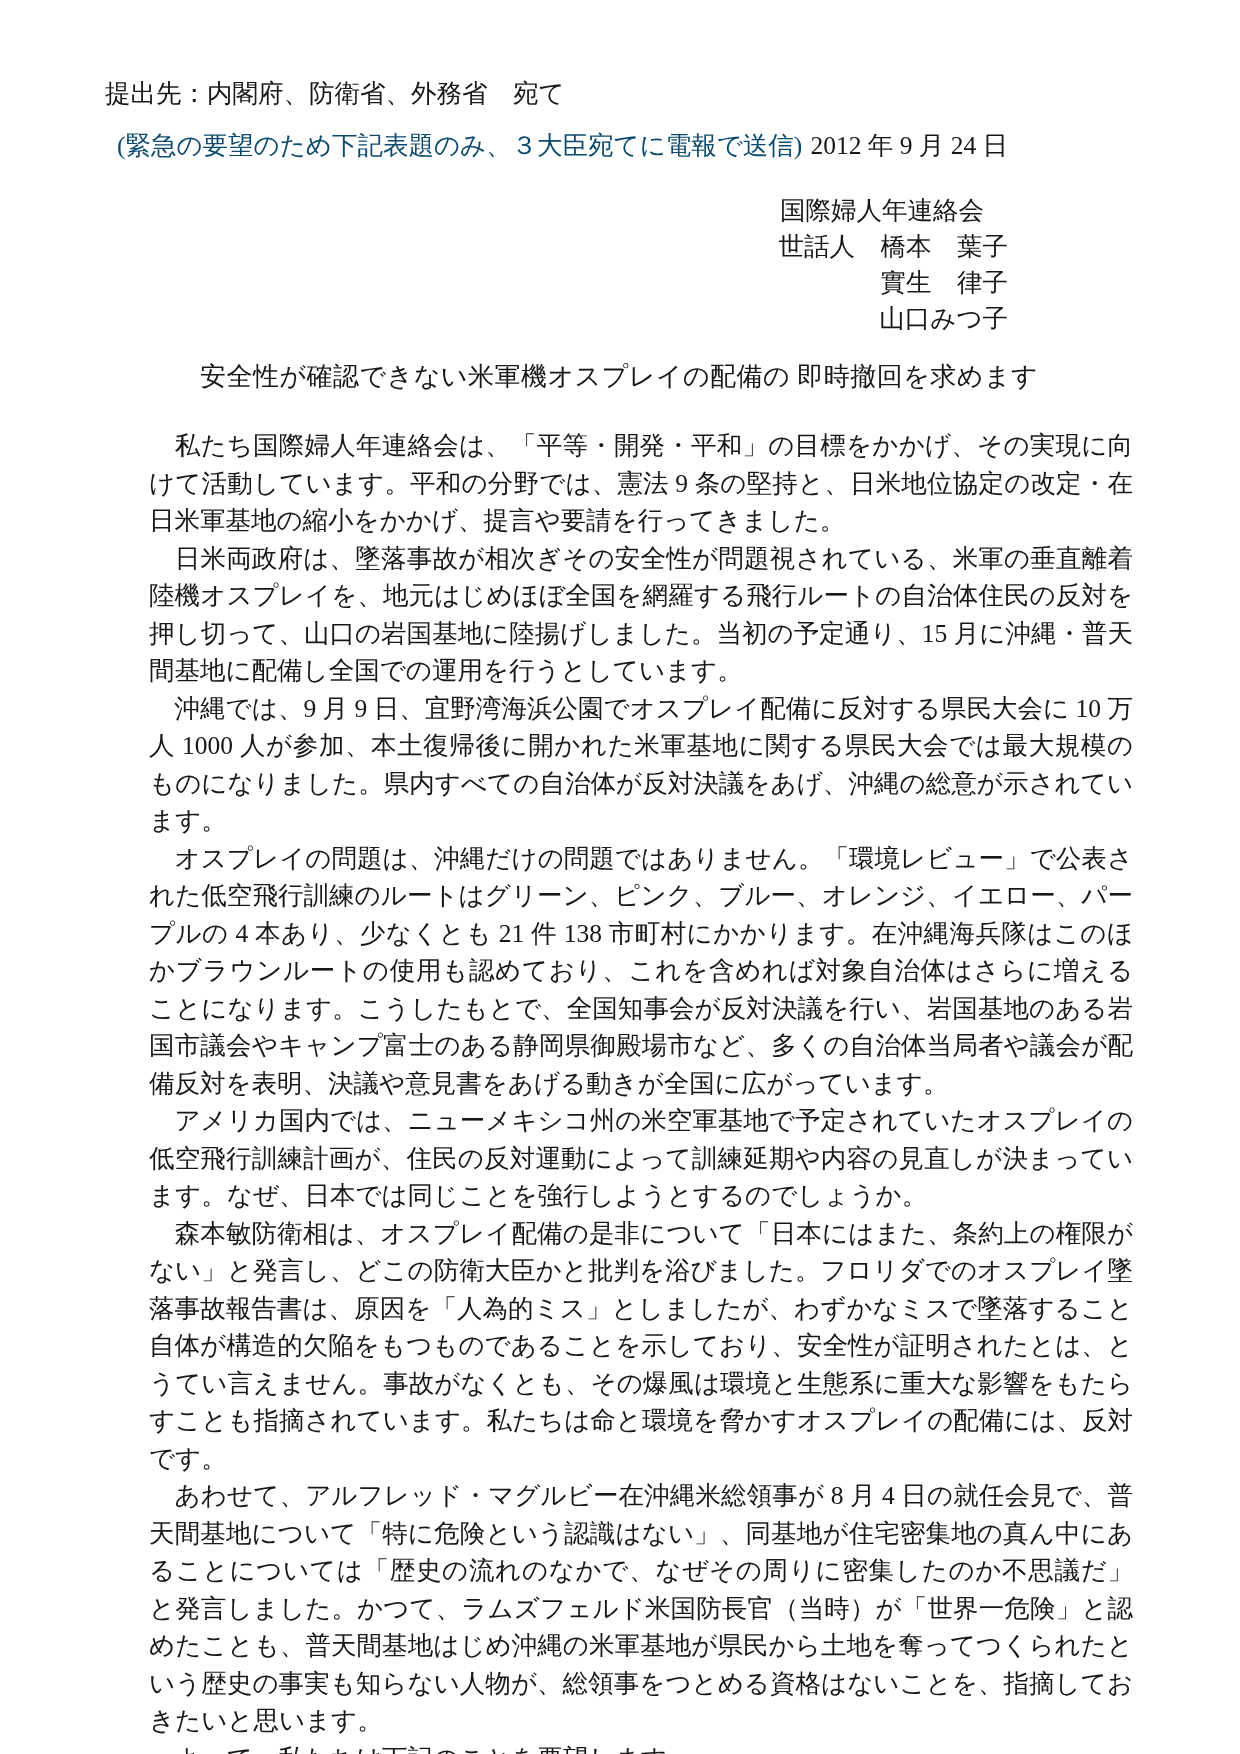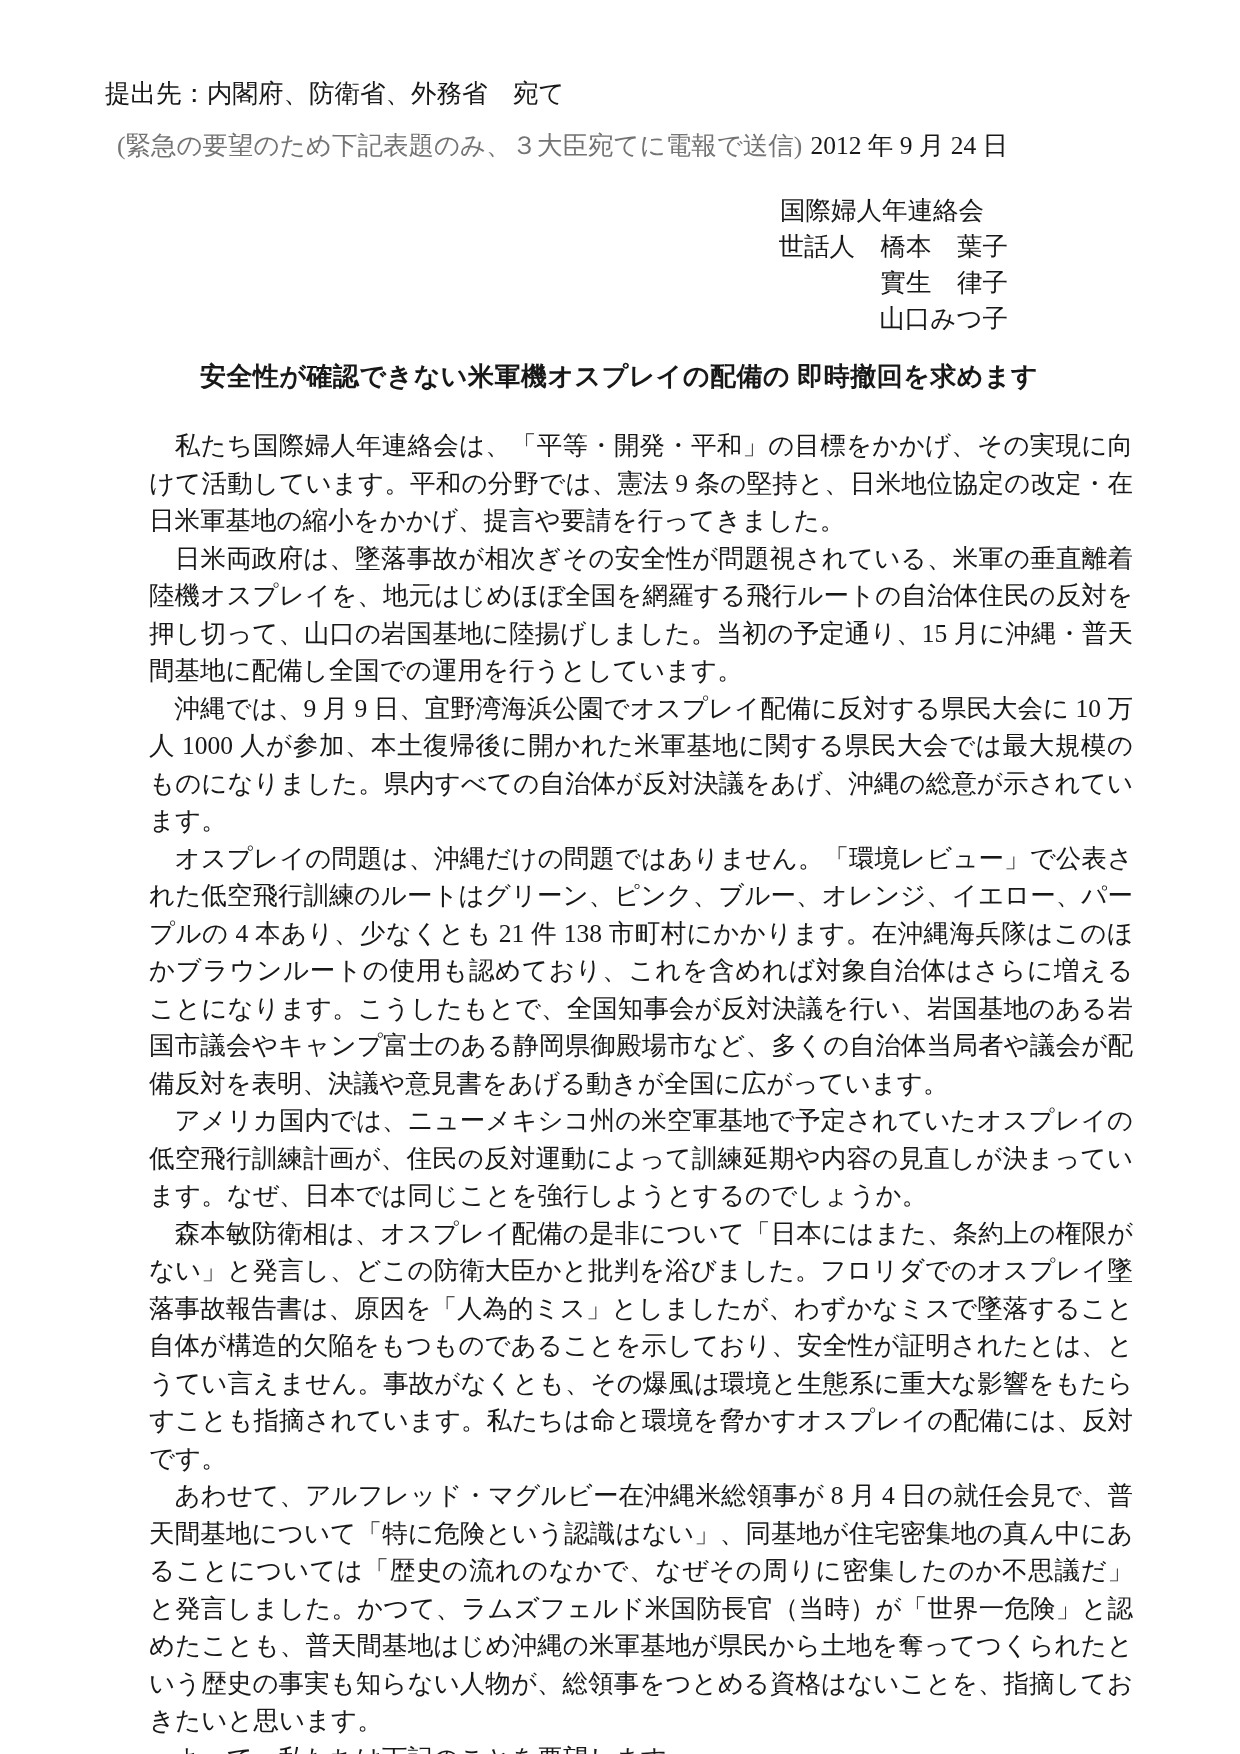--- a/index.html
+++ b/index.html
@@ -22,40 +22,40 @@
   }
   .header-row {
     display: flex;
     justify-content: space-between;
     align-items: flex-start;
     margin-top: 14px;
     font-size: 25.5px;
     line-height: 38px;
   }
   .urgent-note {
-    color: #737373;
+    color: #0c4a6e;
     padding-left: 12px;
   }
   .date {
     padding-right: 125px;
     white-space: nowrap;
   }
   .signature-block {
     margin-top: 12px;
     text-align: right;
     font-size: 25.5px;
     line-height: 36px;
     padding-right: 125px;
   }
   .org-line { margin-right: 24px; margin-top: 28px; }
   .doc-title {
     margin-top: 22px;
     text-align: center;
     font-size: 26px;
-    font-weight: bold;
+    font-weight: normal;
     line-height: 36px;
     letter-spacing: 0.5px;
   }
   .body-text { margin-top: 32px; }
   .body-text p {
     font-size: 25.5px;
     line-height: 37.5px;
     text-align: justify;
     margin-left: 44px;
   }

